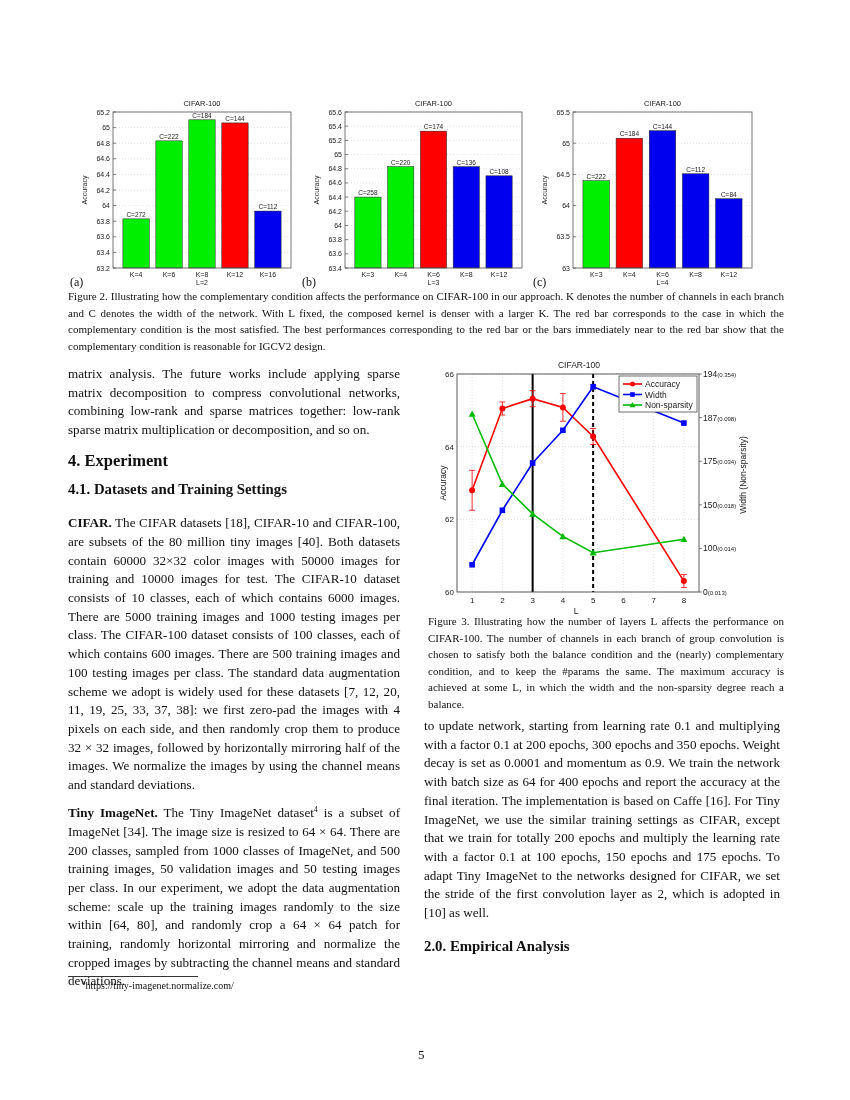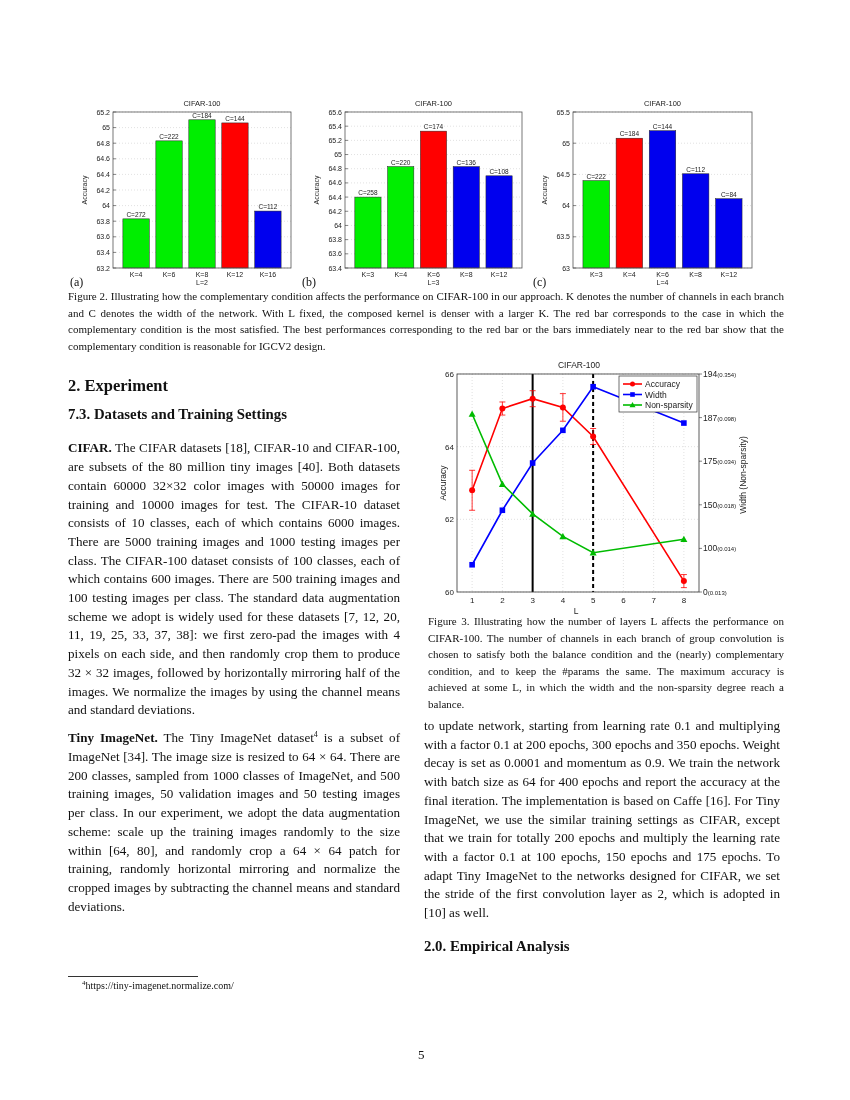--- a/index.html
+++ b/index.html
@@ -172,22 +172,23 @@
       <rect x="573" y="112" width="179" height="156" fill="none" stroke="#555" stroke-width="0.8"></rect>
       <text x="662.5" y="106" font-size="7.5" text-anchor="middle" fill="#222">CIFAR-100</text>
       <text x="547" y="190" font-size="7" text-anchor="middle" fill="#222" transform="rotate(-90 547 190)">Accuracy</text>
       <text x="533" y="286" font-size="12" fill="#111" style="font-family:&quot;Liberation Serif&quot;,serif">(c)</text>
     </g>
   </svg>
 
 <div class="abs caption" style="left:68px;top:288px;width:716px;">Figure 2.  Illustrating how the complementary condition affects the performance on CIFAR-100 in our approach. K denotes the number of channels in each branch and C denotes the width of the network. With L fixed, the composed kernel is denser with a larger K. The red bar corresponds to the case in which the complementary condition is the most satisfied. The best performances corresponding to the red bar or the bars immediately near to the red bar show that the complementary condition is reasonable for IGCV2 design.</div>
 
 <div class="abs body-text" style="left:68px;top:365px;width:332px;">
-  <h2 class="sec" style="margin-top:12px;">2. Experiment</h2>
-  <h3 class="subsec" style="margin-top:9px;">7.3. Datasets and Training Settings</h3>
+  <p>matrix analysis.  The future works include applying sparse matrix decomposition to compress convolutional networks, combining low-rank and sparse matrices together: low-rank sparse matrix multiplication or decomposition, and so on.</p>
+  <h2 class="sec" style="margin-top:12px;">4. Experiment</h2>
+  <h3 class="subsec" style="margin-top:9px;">4.1. Datasets and Training Settings</h3>
   <p style="margin-top:16px;">
     <span class="run-in">CIFAR.</span><span> The CIFAR datasets [18], CIFAR-10 and CIFAR-100, are subsets of the 80 million tiny images [40].  Both datasets contain 60000 32×32 color images with 50000 images for training and 10000 images for test. The CIFAR-10 dataset consists of 10 classes, each of which contains 6000 images.  There are 5000 training images and 1000 testing images per class.  The CIFAR-100 dataset consists of 100 classes, each of which contains 600 images. There are 500 training images and 100 testing images per class. The standard data augmentation scheme we adopt is widely used for these datasets [7, 12, 20, 11, 19, 25, 33, 37, 38]:  we first zero-pad the images with 4 pixels on each side, and then randomly crop them to produce 32 × 32 images, followed by horizontally mirroring half of the images. We normalize the images by using the channel means and standard deviations.</span>
   </p>
   <p style="margin-top:6px;">
     <span class="run-in">Tiny ImageNet.</span><span>  The Tiny ImageNet dataset</span><sup style="font-size:8px;">4</sup><span> is a subset of ImageNet [34].  The image size is resized to 64 × 64. There are 200 classes, sampled from 1000 classes of ImageNet, and 500 training images, 50 validation images and 50 testing images per class.  In our experiment, we adopt the data augmentation scheme: scale up the training images randomly to the size within [64, 80], and randomly crop a 64 × 64 patch for training, randomly horizontal mirroring and normalize the cropped images by subtracting the channel means and standard deviations.</span>
   </p>
 </div>
 
 <div class="abs fn-rule" style="left:68px;top:976px;"></div>
 <div class="abs footnote" style="left:82px;top:979px;">

